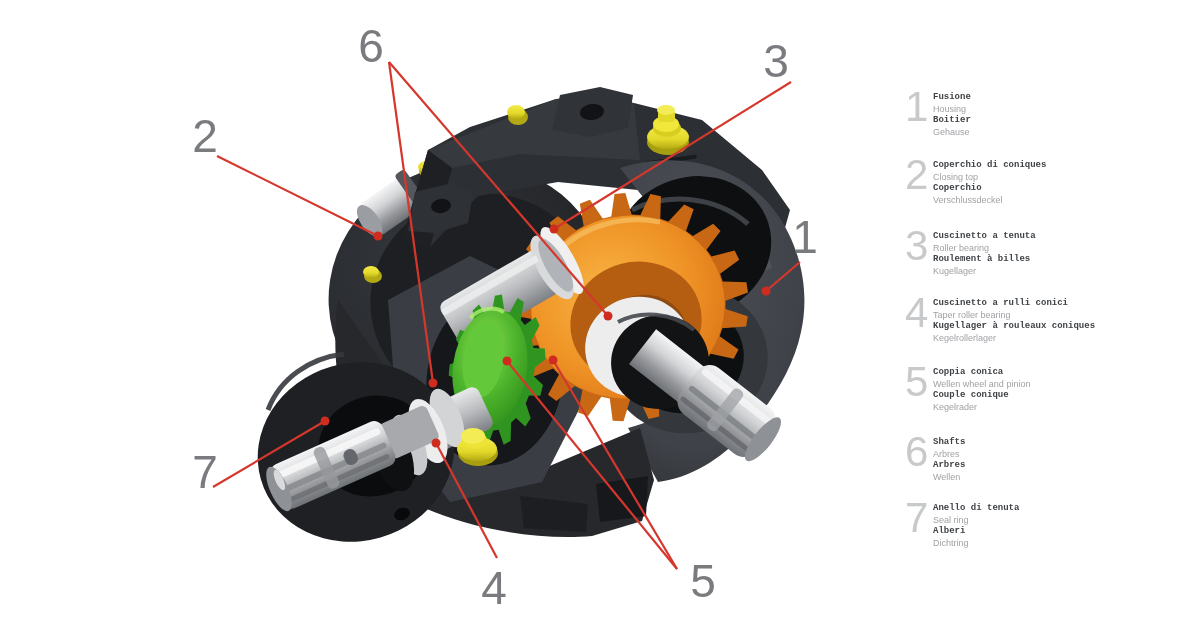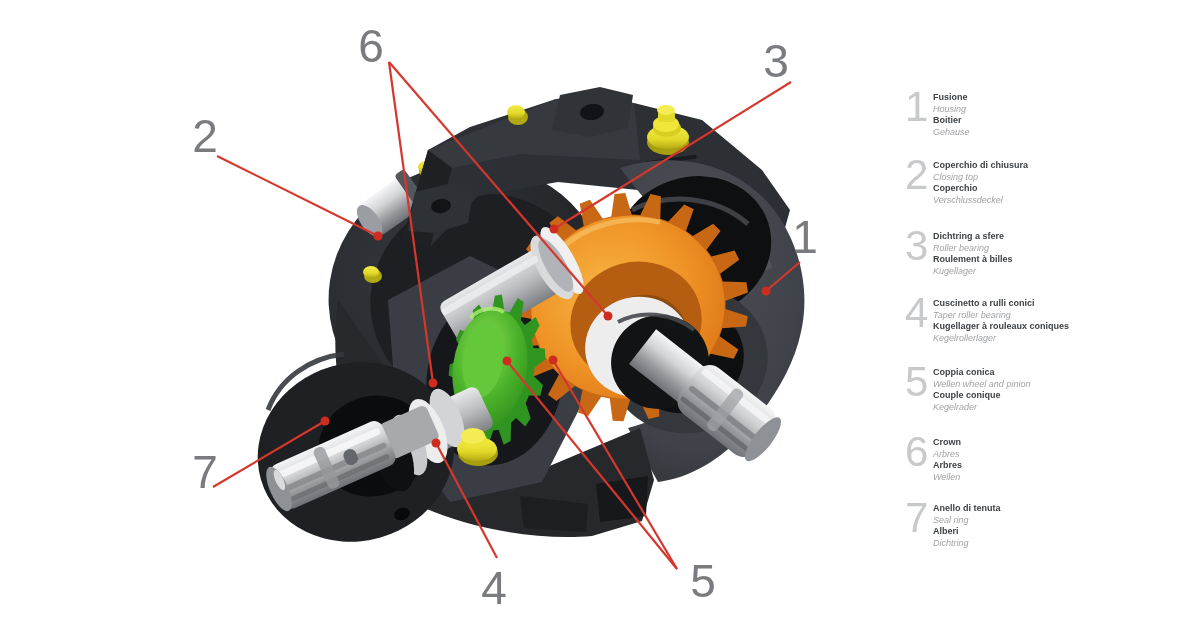--- a/index.html
+++ b/index.html
@@ -16,22 +16,22 @@
   }
 
   
   .legend{position:absolute;left:905px;top:0;width:290px;height:635px;}
   .legend-item{position:absolute;left:0;width:290px;}
   .legend-num{
     position:absolute;left:0;top:-6px;width:24px;
     font-size:42px;font-weight:400;color:#c8c9cb;line-height:1;
   }
   .legend-texts{margin-left:28px;font-size:9px;line-height:11.5px;}
-  .l-it,.l-fr{color:#3f4246;font-weight:bold;}
-  .l-en,.l-de{color:#a0a2a5;font-weight:normal;font-style:italic;}
+  .l-it,.l-fr{color:#3f4246;font-weight:bold;font-family:Liberation Mono, monospace;}
+  .l-en,.l-de{color:#a0a2a5;font-weight:normal;}
 </style>
 </head>
 <body>
 
 <div class="stage">
 
 <svg width="1200" height="635" viewBox="0 0 1200 635">
   <defs>
     <linearGradient id="silverV" x1="0" y1="0" x2="0" y2="1">
       <stop offset="0" stop-color="#f5f5f6"></stop>
@@ -255,31 +255,31 @@
       <div class="l-it">Fusione</div>
       <div class="l-en">Housing</div>
       <div class="l-fr">Boitier</div>
       <div class="l-de">Gehause</div>
     </div>
   </div>
 
   <div class="legend-item" style="top:160px">
     <div class="legend-num">2</div>
     <div class="legend-texts">
-      <div class="l-it">Coperchio di chiusura</div>
+      <div class="l-it">Coperchio di coniques</div>
       <div class="l-en">Closing top</div>
       <div class="l-fr">Coperchio</div>
       <div class="l-de">Verschlussdeckel</div>
     </div>
   </div>
 
   <div class="legend-item" style="top:231px">
     <div class="legend-num">3</div>
     <div class="legend-texts">
-      <div class="l-it">Dichtring a sfere</div>
+      <div class="l-it">Cuscinetto a tenuta</div>
       <div class="l-en">Roller bearing</div>
       <div class="l-fr">Roulement à billes</div>
       <div class="l-de">Kugellager</div>
     </div>
   </div>
 
   <div class="legend-item" style="top:298px">
     <div class="legend-num">4</div>
     <div class="legend-texts">
       <div class="l-it">Cuscinetto a rulli conici</div>
@@ -295,21 +295,21 @@
       <div class="l-it">Coppia conica</div>
       <div class="l-en">Wellen wheel and pinion</div>
       <div class="l-fr">Couple conique</div>
       <div class="l-de">Kegelrader</div>
     </div>
   </div>
 
   <div class="legend-item" style="top:437px">
     <div class="legend-num">6</div>
     <div class="legend-texts">
-      <div class="l-it">Crown</div>
+      <div class="l-it">Shafts</div>
       <div class="l-en">Arbres</div>
       <div class="l-fr">Arbres</div>
       <div class="l-de">Wellen</div>
     </div>
   </div>
 
   <div class="legend-item" style="top:503px">
     <div class="legend-num">7</div>
     <div class="legend-texts">
       <div class="l-it">Anello di tenuta</div>

